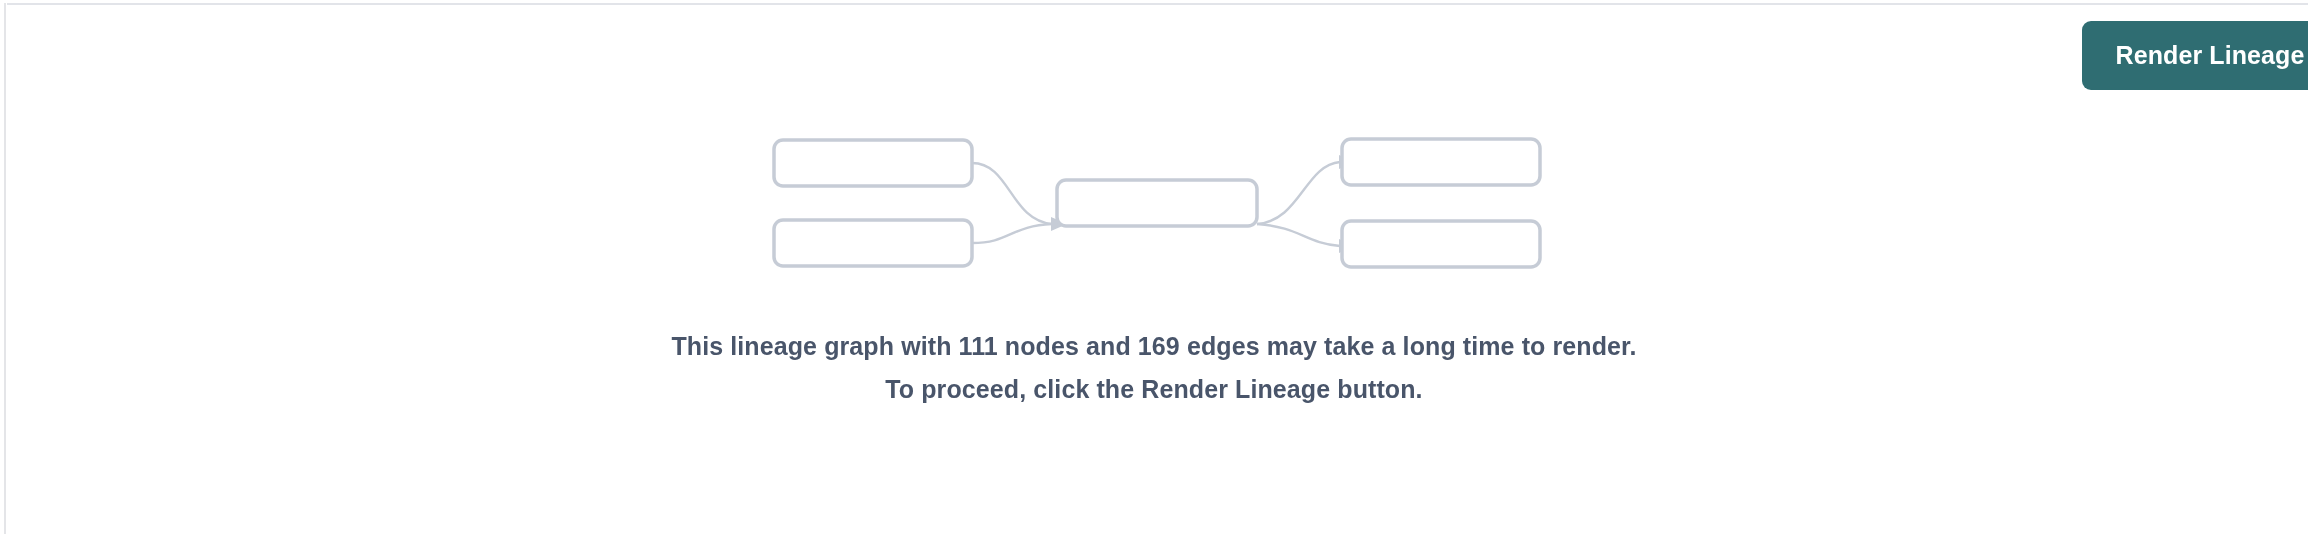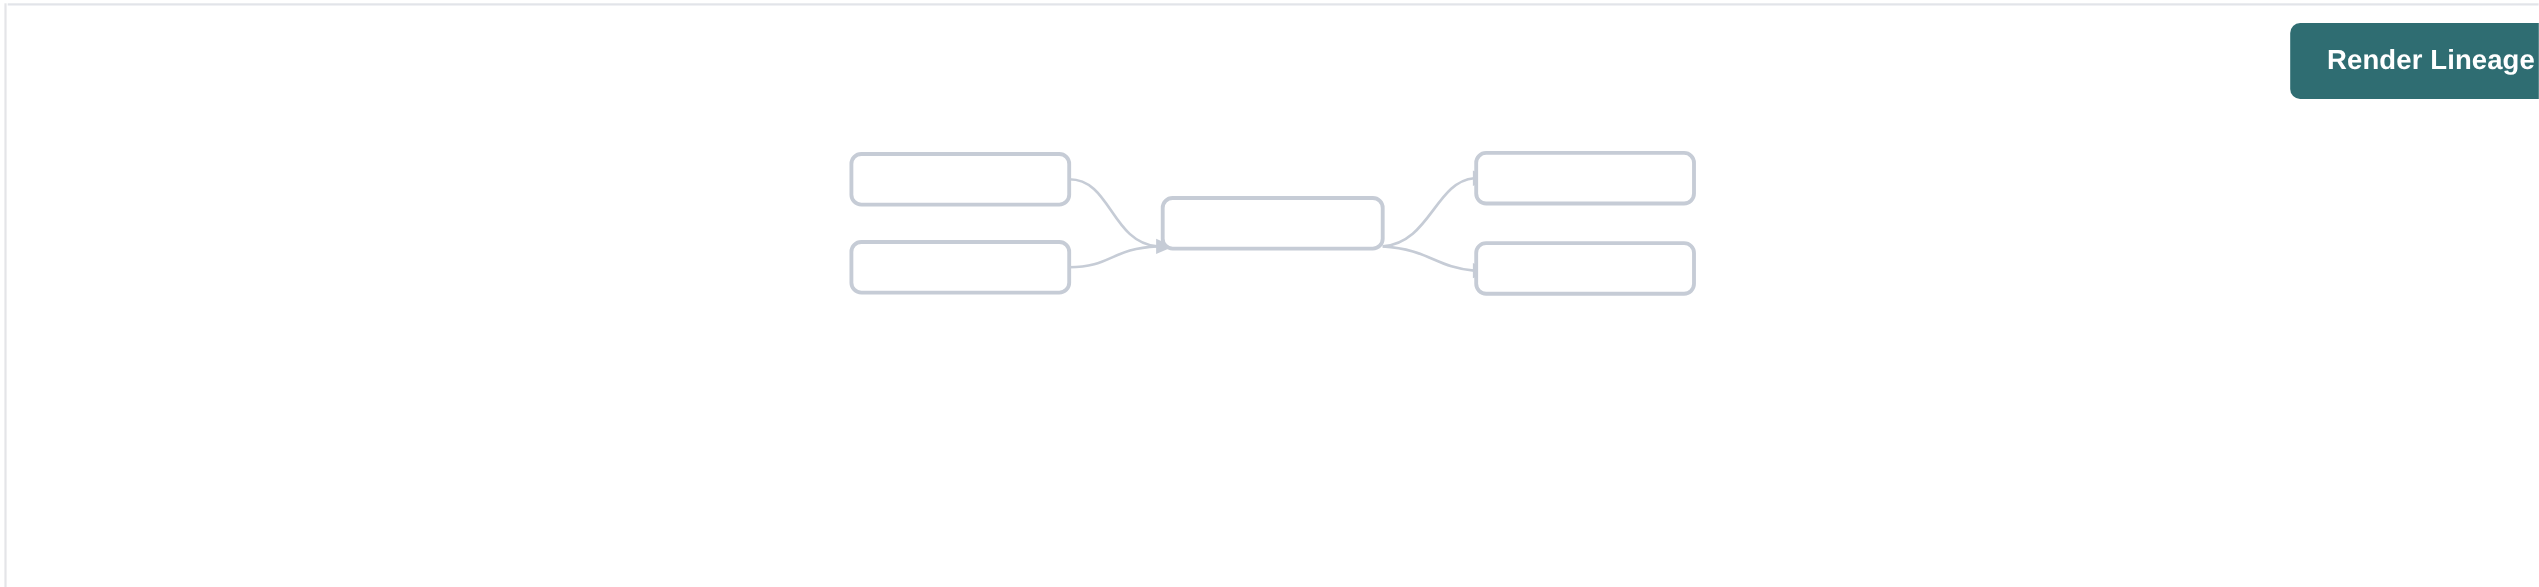--- a/index.html
+++ b/index.html
@@ -129,14 +129,15 @@
       <polygon class="garrow" points="579,114 595,121 579,128"></polygon>
 
       <rect class="gnode" x="14" y="15" width="198" height="46" rx="9" ry="9"></rect>
       <rect class="gnode" x="14" y="95" width="198" height="46" rx="9" ry="9"></rect>
       <rect class="gnode" x="297" y="55" width="200" height="46" rx="9" ry="9"></rect>
       <rect class="gnode" x="582" y="14" width="198" height="46" rx="9" ry="9"></rect>
       <rect class="gnode" x="582" y="96" width="198" height="46" rx="9" ry="9"></rect>
     </svg>
   </div>
 
+  <div class="lineage-message">This lineage graph with 111 nodes and 169 edges may take a long time to render. To proceed, click the Render Lineage button.</div>
 
 </div>
 
 </body></html>

